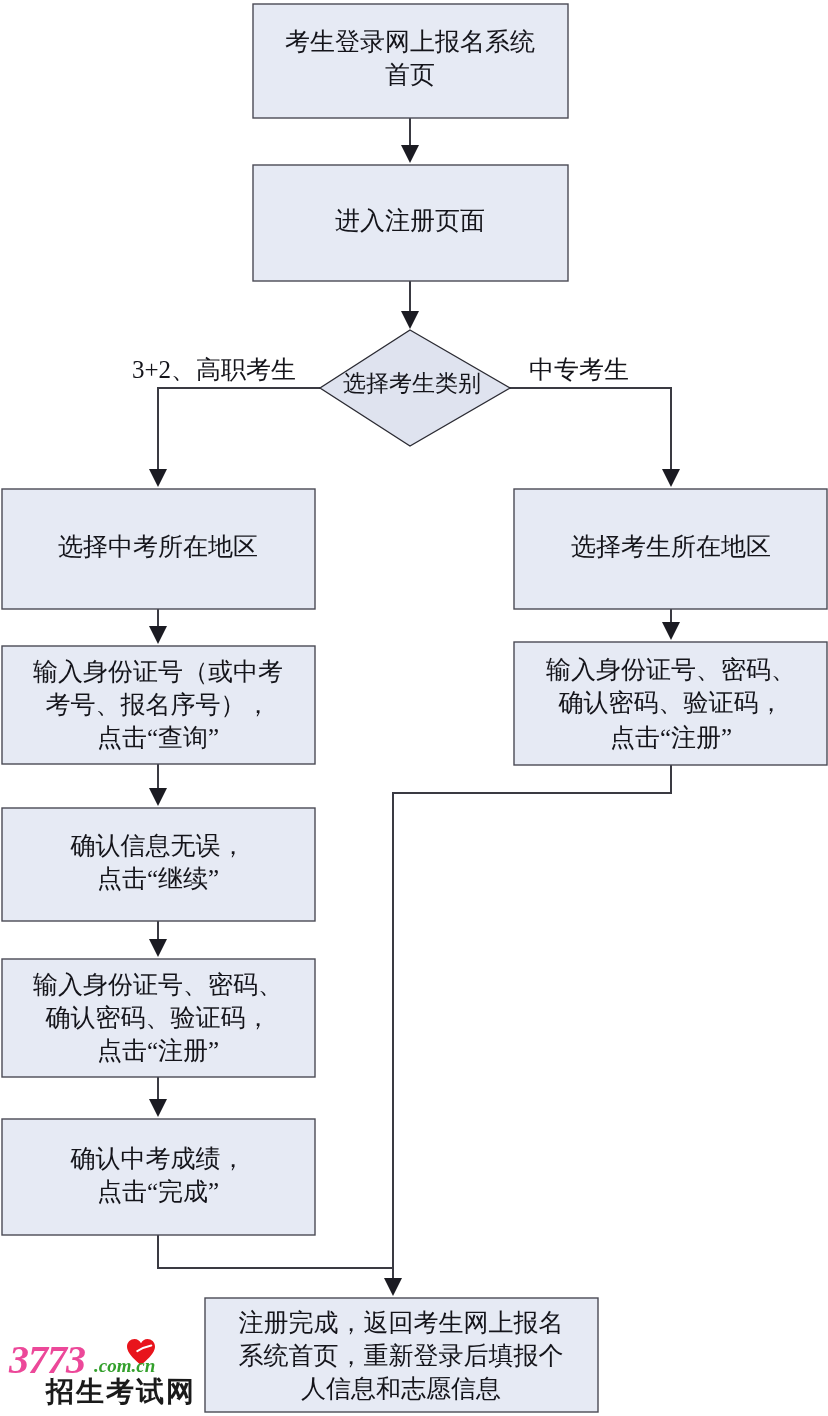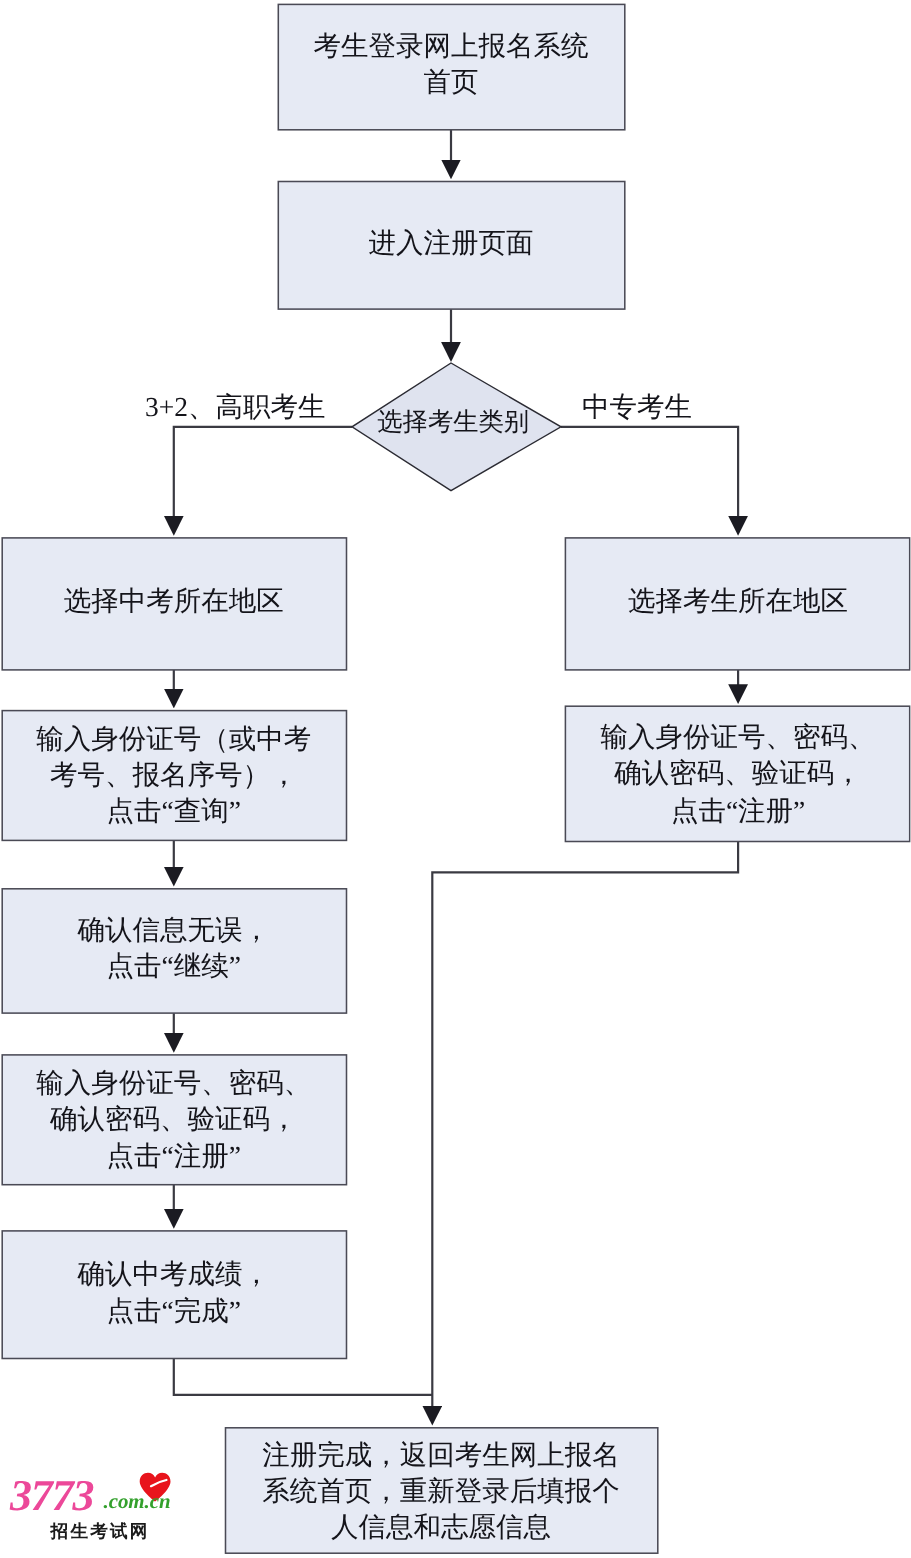--- a/index.html
+++ b/index.html
@@ -104,21 +104,21 @@
     top: -2px;
     width: 30px;
     height: 28px;
   }
   #logo .logo-sub {
     position: absolute;
     left: 40px;
     top: 41px;
     font-family: "DejaVu Sans", "Liberation Sans", sans-serif;
     font-weight: bold;
-    font-size: 16px;
+    font-size: 28px;
     letter-spacing: 2px;
     color: #1a1a1a;
     line-height: 22px;
     white-space: nowrap;
   }
 </style>
 </head>
 <body>
 
 <div id="stage">

